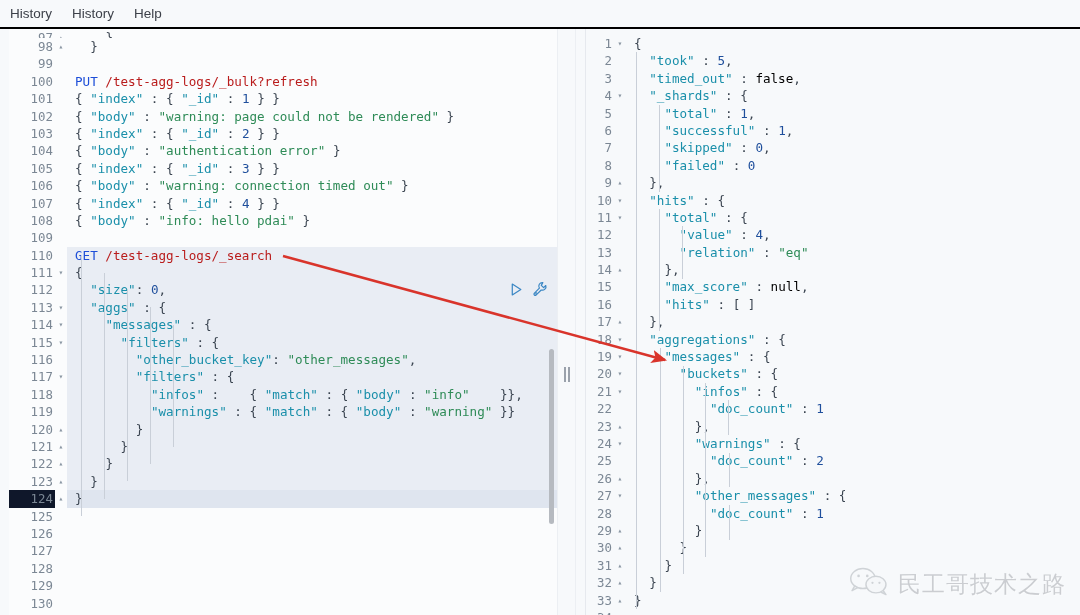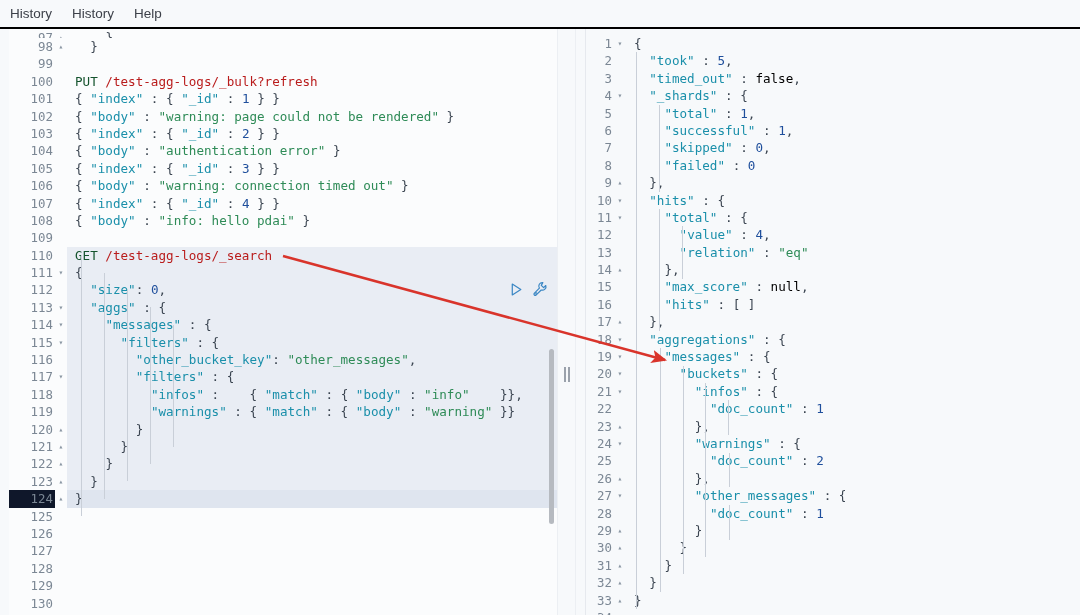--- a/index.html
+++ b/index.html
@@ -108,21 +108,21 @@
 
   
   .right-code { padding-top: 6px; }
   .right-code .ln { width: 26px; min-width: 26px; }
   .right-code .src { padding-left: 8px; }
   .row.selblock .src { background: #e9edf4; }
   .row.cursorline .src { background: #dfe5ef; }
   .row.cursorline .ln { background: #0f172a; }
 
   
-  .k-method { color: #14532d; font-weight: normal; }
+  .k-method { color: #1d4ed8; font-weight: normal; }
   .k-url    { color: #b91c1c; }
   .k-key    { color: #1a8faa; }
   .k-str    { color: #2e8b57; }
   .k-num    { color: #1f4f9c; }
   .k-lit    { color: #000000; }
   .k-punc   { color: #3a4450; }
 
   
   .guide {
     position: absolute;
@@ -269,14 +269,29 @@
 
   <svg class="arrow-layer" id="arrow-layer" width="1080" height="615" viewBox="0 0 1080 615">
       <defs>
         <marker id="arrowhead" markerWidth="7" markerHeight="7" refX="5.2" refY="3" orient="auto" markerUnits="strokeWidth">
           <path d="M0,0.4 L6,3 L0,5.6 L1.4,3 Z" fill="#d9342b"></path>
         </marker>
       </defs>
       <line x1="283" y1="256" x2="665" y2="360" stroke="#d9342b" stroke-width="2.6" marker-end="url(#arrowhead)"></line>
     </svg>
 
+  <div class="watermark">
+    <span>
+      <svg width="40" height="30" viewBox="0 0 46 34">
+        <ellipse cx="16" cy="13" rx="14" ry="11.5" fill="none" stroke="#9aa0a6" stroke-width="1.7"></ellipse>
+        <path d="M7 21 L3.5 27 L10 23.5" fill="none" stroke="#9aa0a6" stroke-width="1.7" stroke-linejoin="round"></path>
+        <circle cx="11" cy="10" r="1.5" fill="#9aa0a6"></circle>
+        <circle cx="21" cy="10" r="1.5" fill="#9aa0a6"></circle>
+        <ellipse cx="31" cy="20" rx="11.5" ry="9.5" fill="#f3f5f8" stroke="#9aa0a6" stroke-width="1.7"></ellipse>
+        <path d="M39 26.5 L42.5 31.5 L36.5 28.5" fill="none" stroke="#9aa0a6" stroke-width="1.7" stroke-linejoin="round"></path>
+        <circle cx="27" cy="18" r="1.3" fill="#9aa0a6"></circle>
+        <circle cx="35" cy="18" r="1.3" fill="#9aa0a6"></circle>
+      </svg>
+    </span>
+    <span class="wm-text">民工哥技术之路</span>
+  </div>
 
 </div>
 
 </body></html>

